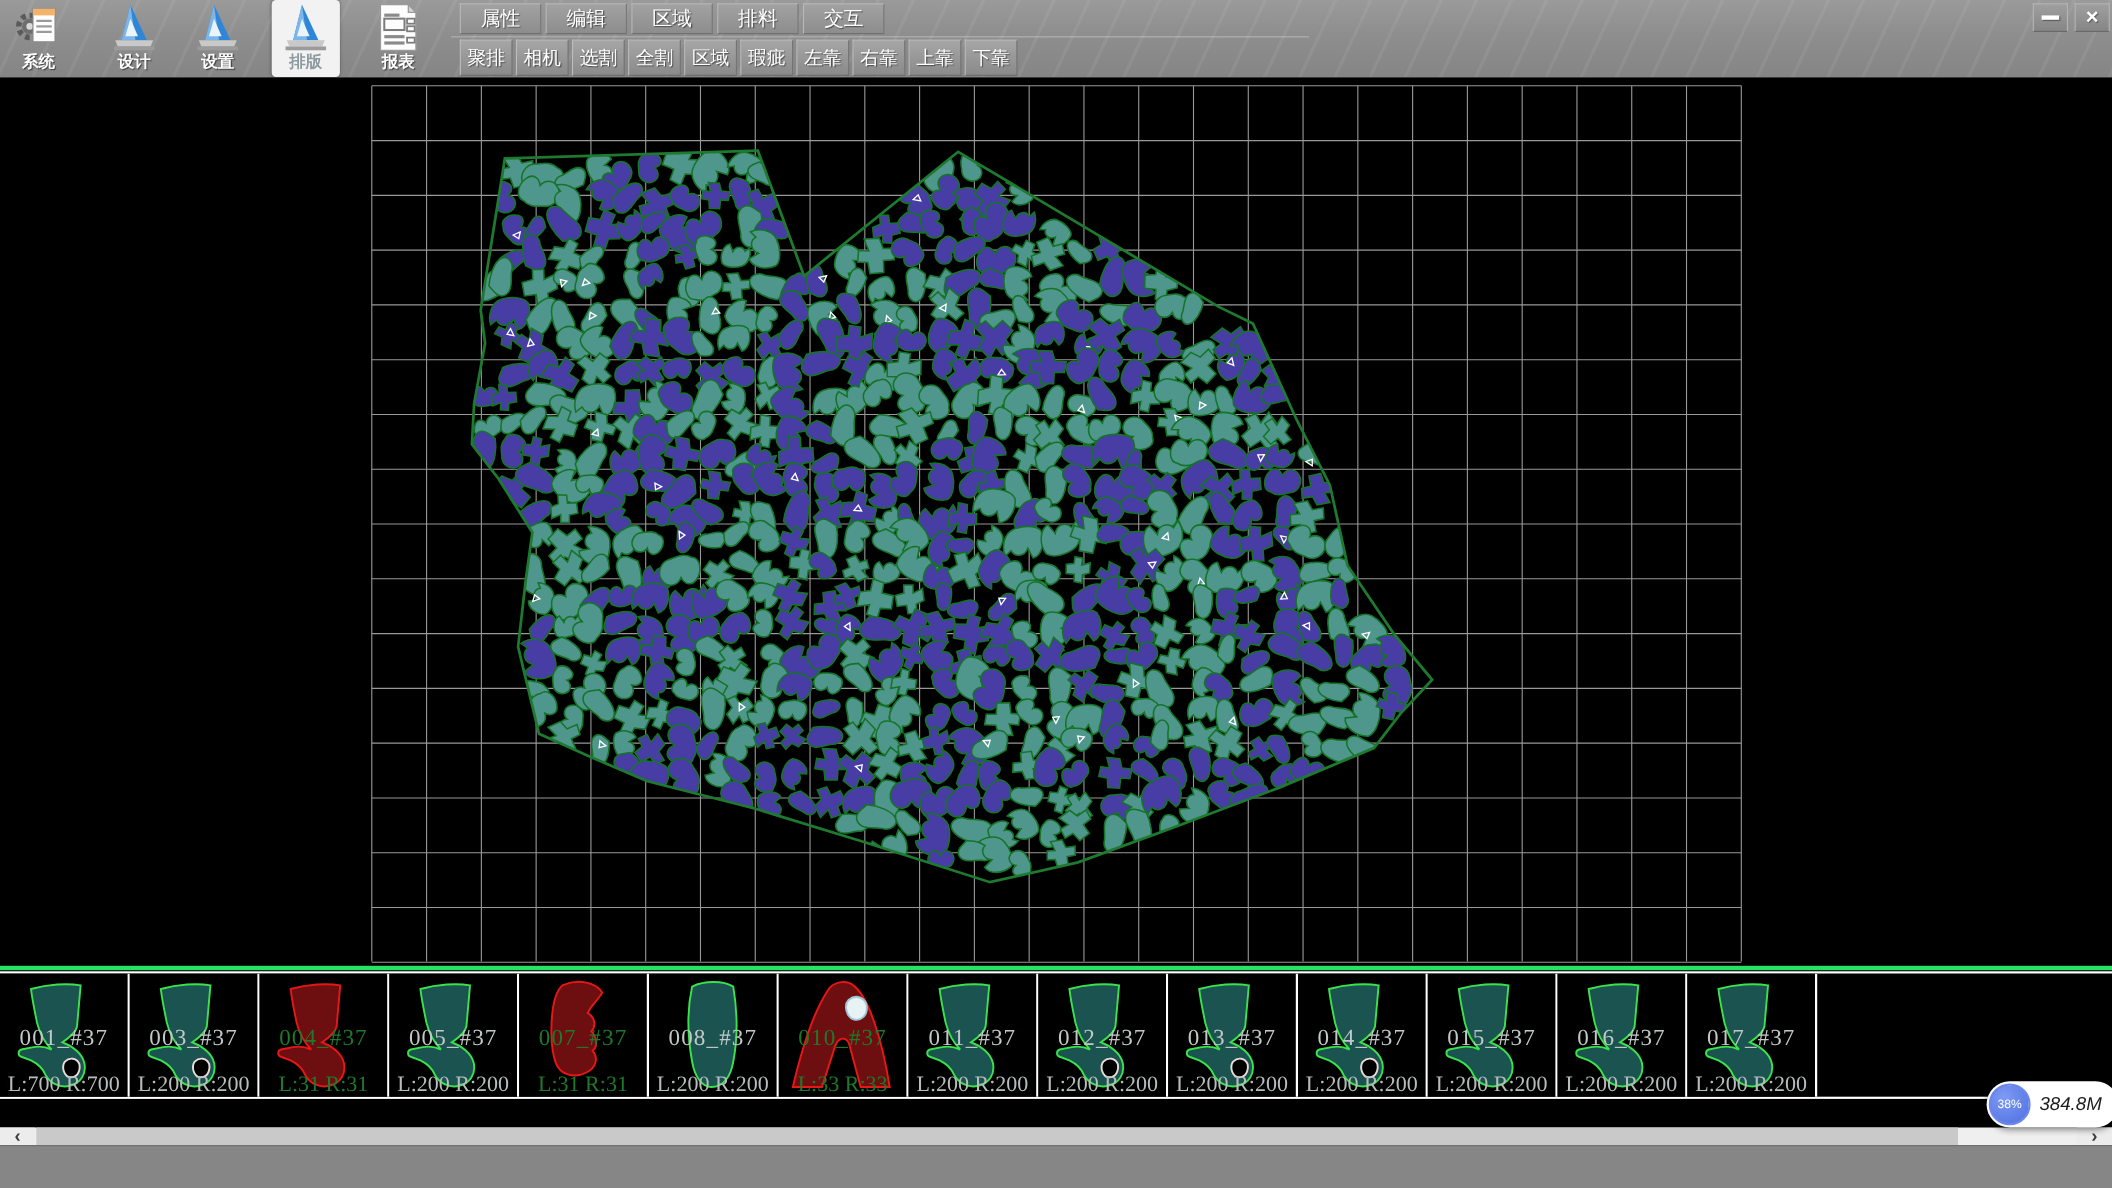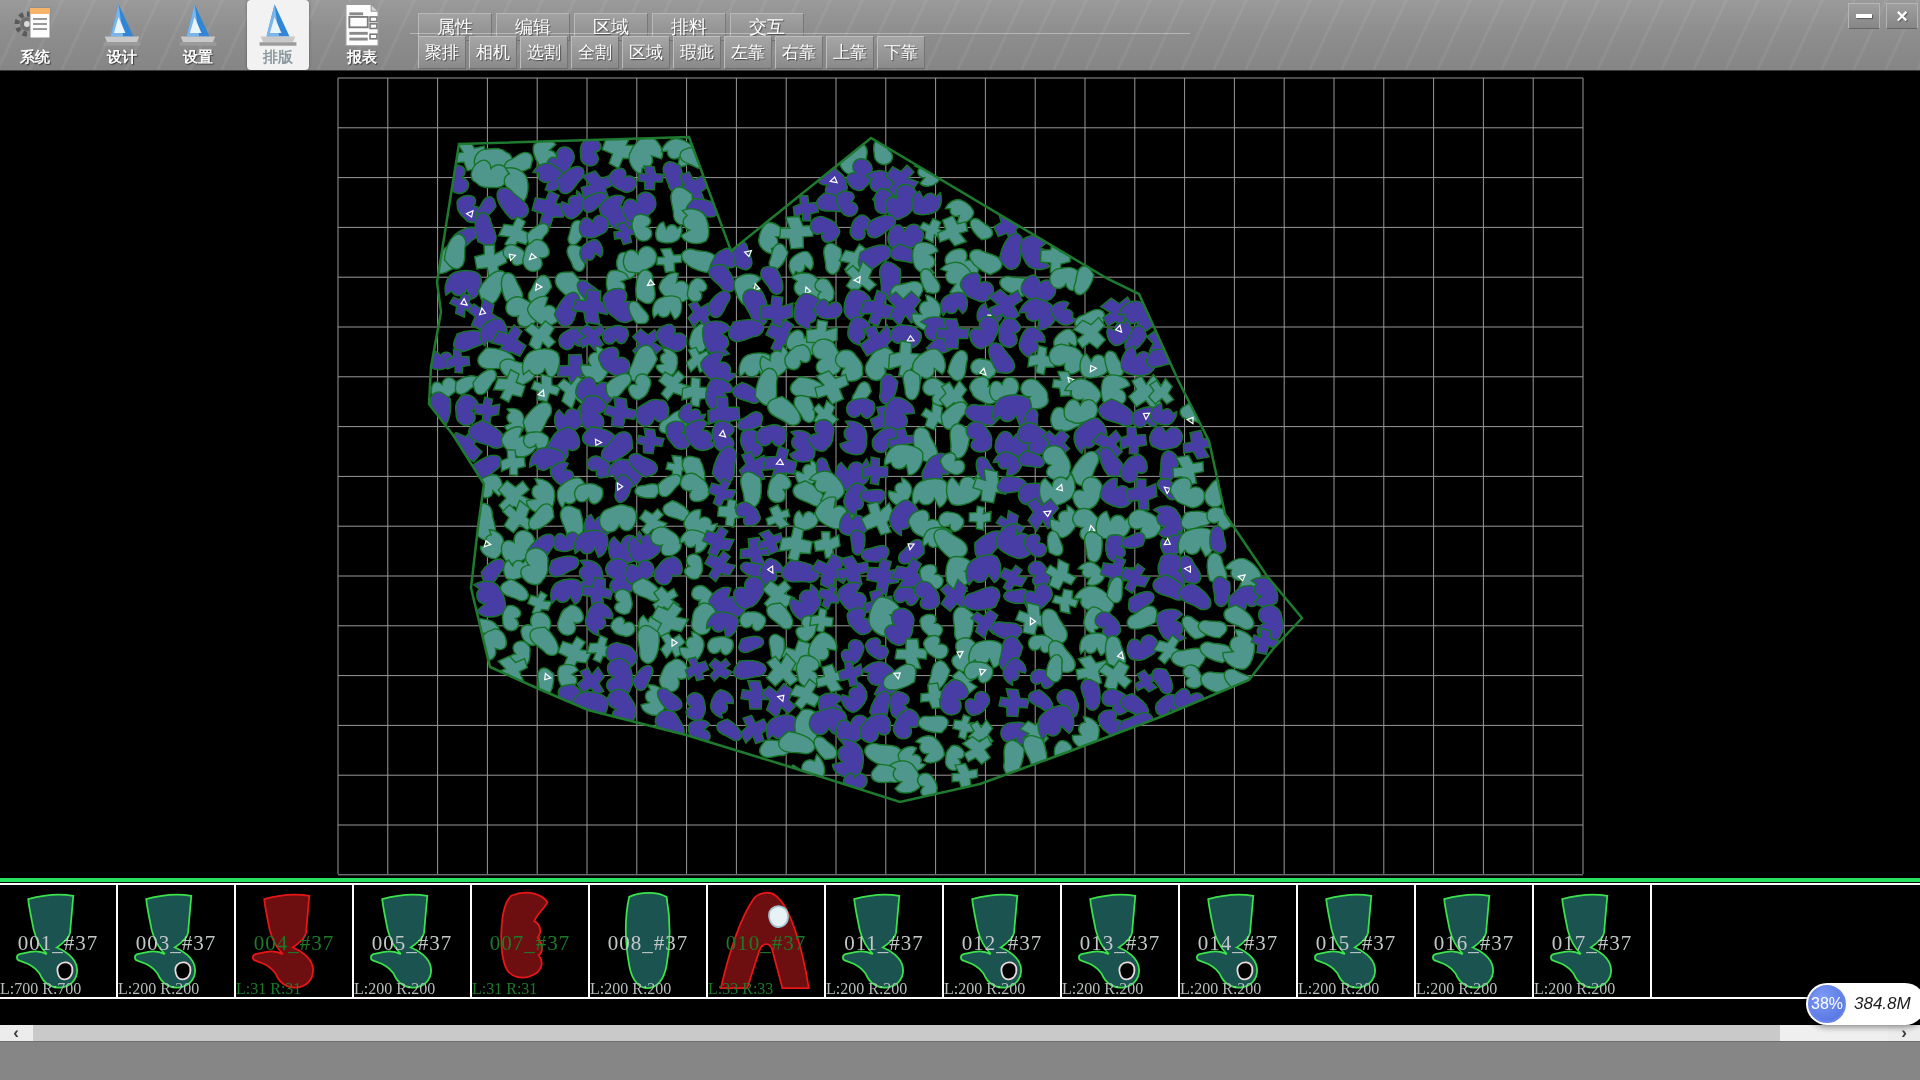--- a/index.html
+++ b/index.html
@@ -14,21 +14,21 @@
   .toolbar .hatch { position:absolute; inset:0;
     background:repeating-linear-gradient(115deg, transparent 0 26px, rgba(255,255,255,.06) 26px 29px);
     pointer-events:none; }
   .appbtn { position:absolute; top:0; height:70px; width:62px; border-radius:4px;
     display:flex; flex-direction:column; align-items:center; justify-content:flex-start; cursor:default; }
   .appbtn.active { background:#f2f2f2; box-shadow:0 0 3px rgba(0,0,0,.35); }
   .appbtn .ic { width:42px; height:46px; margin-top:2px; }
   .appbtn .lbl { font-size:15px; color:#fdfdfd; text-shadow:1px 1px 1px rgba(0,0,0,.55); line-height:18px;font-weight:bold; }
   .appbtn.active .lbl { color:#8d9aa0; text-shadow:none; }
 
-  .menurow { position:absolute; left:418px; top:13px; display:flex; gap:4px; }
+  .menurow { position:absolute; left:418px; top:3px; display:flex; gap:4px; }
   .menubtn { width:74px; height:28px; display:flex; align-items:center; justify-content:center;
     font-size:18px; color:#ffffff; text-shadow:1px 1px 1px rgba(0,0,0,.5);
     background:linear-gradient(180deg,#a2a2a2,#8d8d8d);
     border:1px solid #b8b8b8; border-bottom-color:#6f6f6f; border-right-color:#777; }
   .toolrow { position:absolute; left:418px; top:36px; display:flex; gap:3px; }
   .toolbtn { min-width:48px; height:33px; padding:12px 2px; display:flex; align-items:center; justify-content:center;
     font-size:17px; color:#ffffff; text-shadow:1px 1px 1px rgba(0,0,0,.5);
     background:linear-gradient(180deg,#a6a6a6,#8a8a8a);
     border:1px solid #bdbdbd; border-bottom-color:#6b6b6b; border-right-color:#747474; }
   .rowsep { position:absolute; left:410px; top:33px; width:780px; height:1px; background:rgba(255,255,255,.35); }
@@ -44,31 +44,31 @@
 
   
   .divider { position:absolute; left:0; top:878px; width:1920px; height:4px; background:#27e263; }
   .strip { position:absolute; left:0; top:883px; width:1920px; height:116px;
     background:#000; border-top:2px solid #fff; border-bottom:2px solid #fff;
     display:flex; overflow:hidden; }
   .thumb-cell { position:relative; flex:0 0 118px; height:115px; border-right:2px solid #fff; background:#000; }
   .thumb-cell svg { position:absolute; left:6px; top:2px; }
   .thumb-label { position:absolute; left:0; right:0; top:46px; text-align:center;
     font-family:"Liberation Serif","DejaVu Serif",serif; font-size:21px; color:#c2c8c8; letter-spacing:1px; }
-  .thumb-lr { position:absolute; left:0; right:0; bottom:2px; 
-    font-family:"Liberation Serif","DejaVu Serif",serif; font-size:16px; color:#b7bdbd; }
+  .thumb-lr { position:absolute; left:0; right:0; bottom:2px; text-align:center;
+    font-family:"Liberation Serif","DejaVu Serif",serif; font-size:20px; color:#b7bdbd; }
   .thumb-cell.red .thumb-label, .thumb-cell.red .thumb-lr { color:#1d7a2b; }
 
   
   .badge { position:absolute; left:1806px; top:983px; width:120px; height:42px;
     background:#fff; border-radius:21px; box-shadow:0 2px 6px rgba(0,0,0,.45);
     display:flex; align-items:center; z-index:5; }
   .badge .pct { width:38px; height:38px; margin-left:2px; border-radius:50%;
     background:radial-gradient(circle at 35% 30%,#7d9af5,#4f6fe0); border:2px solid #6c86ec;
-    color:#fff; font-size:16px; display:flex; align-items:center; justify-content:center; }
+    color:#fff; font-size:11px; display:flex; align-items:center; justify-content:center; }
   .badge .mem { margin-left:8px; font-size:17px; color:#1d1d1d;font-style:italic; }
 
   
   .hscroll { position:absolute; left:0; top:1025px; width:1920px; height:16px; background:#efefef; }
   .hscroll .arrow { position:absolute; top:0; width:32px; height:16px; color:#3c3c3c;
     font-size:17px; font-weight:bold; display:flex; align-items:center; justify-content:center; background:#ececec; }
   .hscroll .arrow.left { left:0; }
   .hscroll .arrow.right { right:0; }
   .hscroll .thumb { position:absolute; left:33px; top:0; width:1747px; height:16px; background:#c9c9c9; }
   .bottombar { position:absolute; left:0; top:1041px; width:1920px; height:39px;

